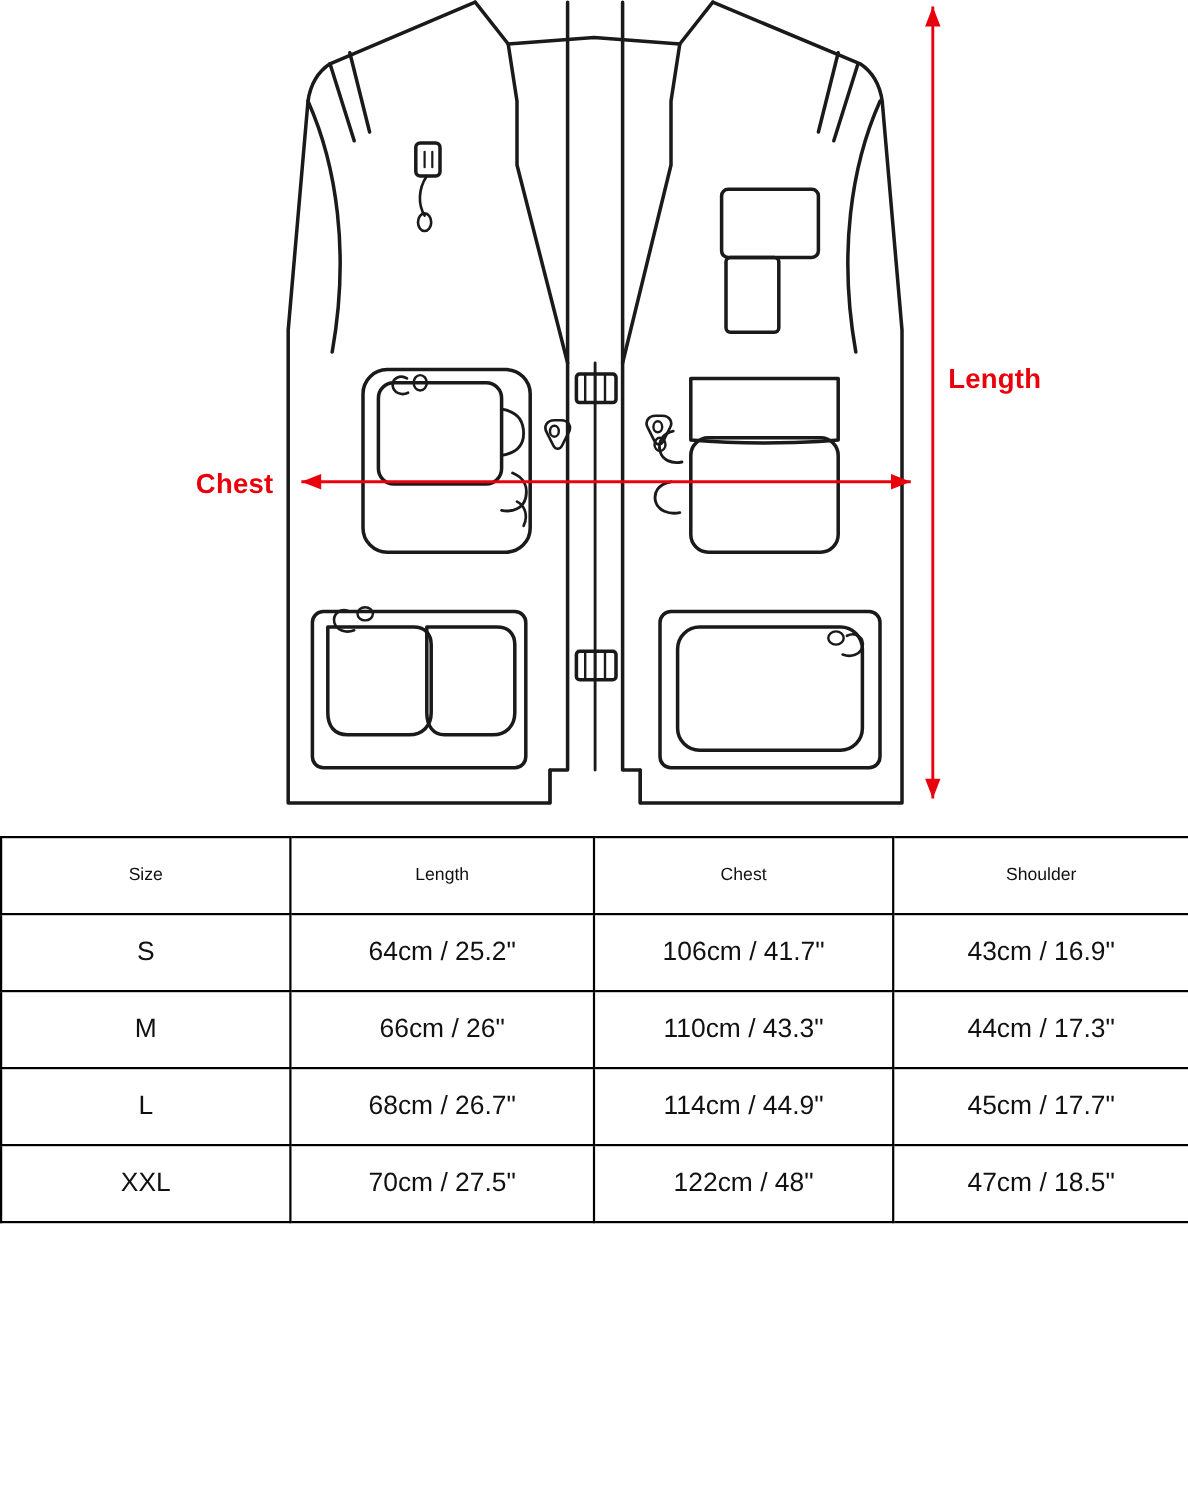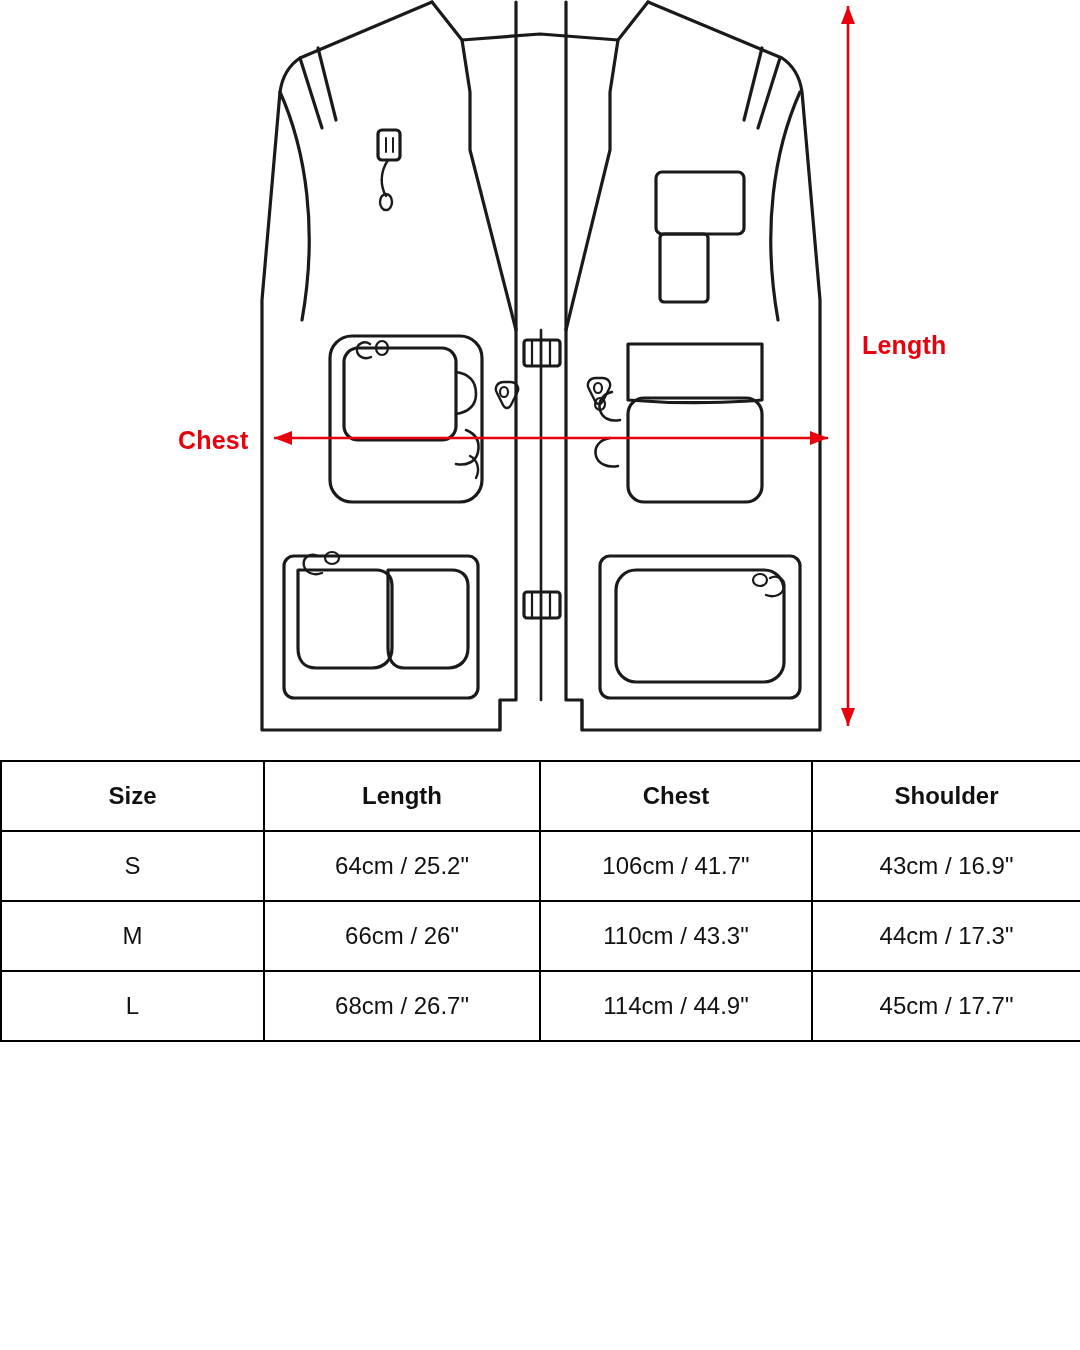--- a/index.html
+++ b/index.html
@@ -63,22 +63,22 @@
   table.size-table th,
   table.size-table td {
     border: 2px solid #000000;
     text-align: center;
     font-family: "Liberation Sans", sans-serif;
     color: #111111;
     height: 68px;
     padding: 0;
   }
   table.size-table th {
-    font-size: 24px;
-    font-weight: bold;
+    font-size: 16px;
+    font-weight: normal;
     margin-left: 36px;
   }
   table.size-table td {
     font-size: 24px;
     font-weight: normal;
   }
   table.size-table col.c-size { width: 263px; }
   table.size-table col.c-len  { width: 276px; }
   table.size-table col.c-chest{ width: 272px; }
   table.size-table col.c-sh   { width: 269px; }
@@ -232,17 +232,23 @@
           <td>66cm / 26"</td>
           <td>110cm / 43.3"</td>
           <td>44cm / 17.3"</td>
         </tr>
         <tr>
           <td>L</td>
           <td>68cm / 26.7"</td>
           <td>114cm / 44.9"</td>
           <td>45cm / 17.7"</td>
         </tr>
+        <tr>
+          <td>XXL</td>
+          <td>70cm / 27.5"</td>
+          <td>122cm / 48"</td>
+          <td>47cm / 18.5"</td>
+        </tr>
       </tbody>
     </table>
   </div>
 
 </div>
 
 </body></html>

